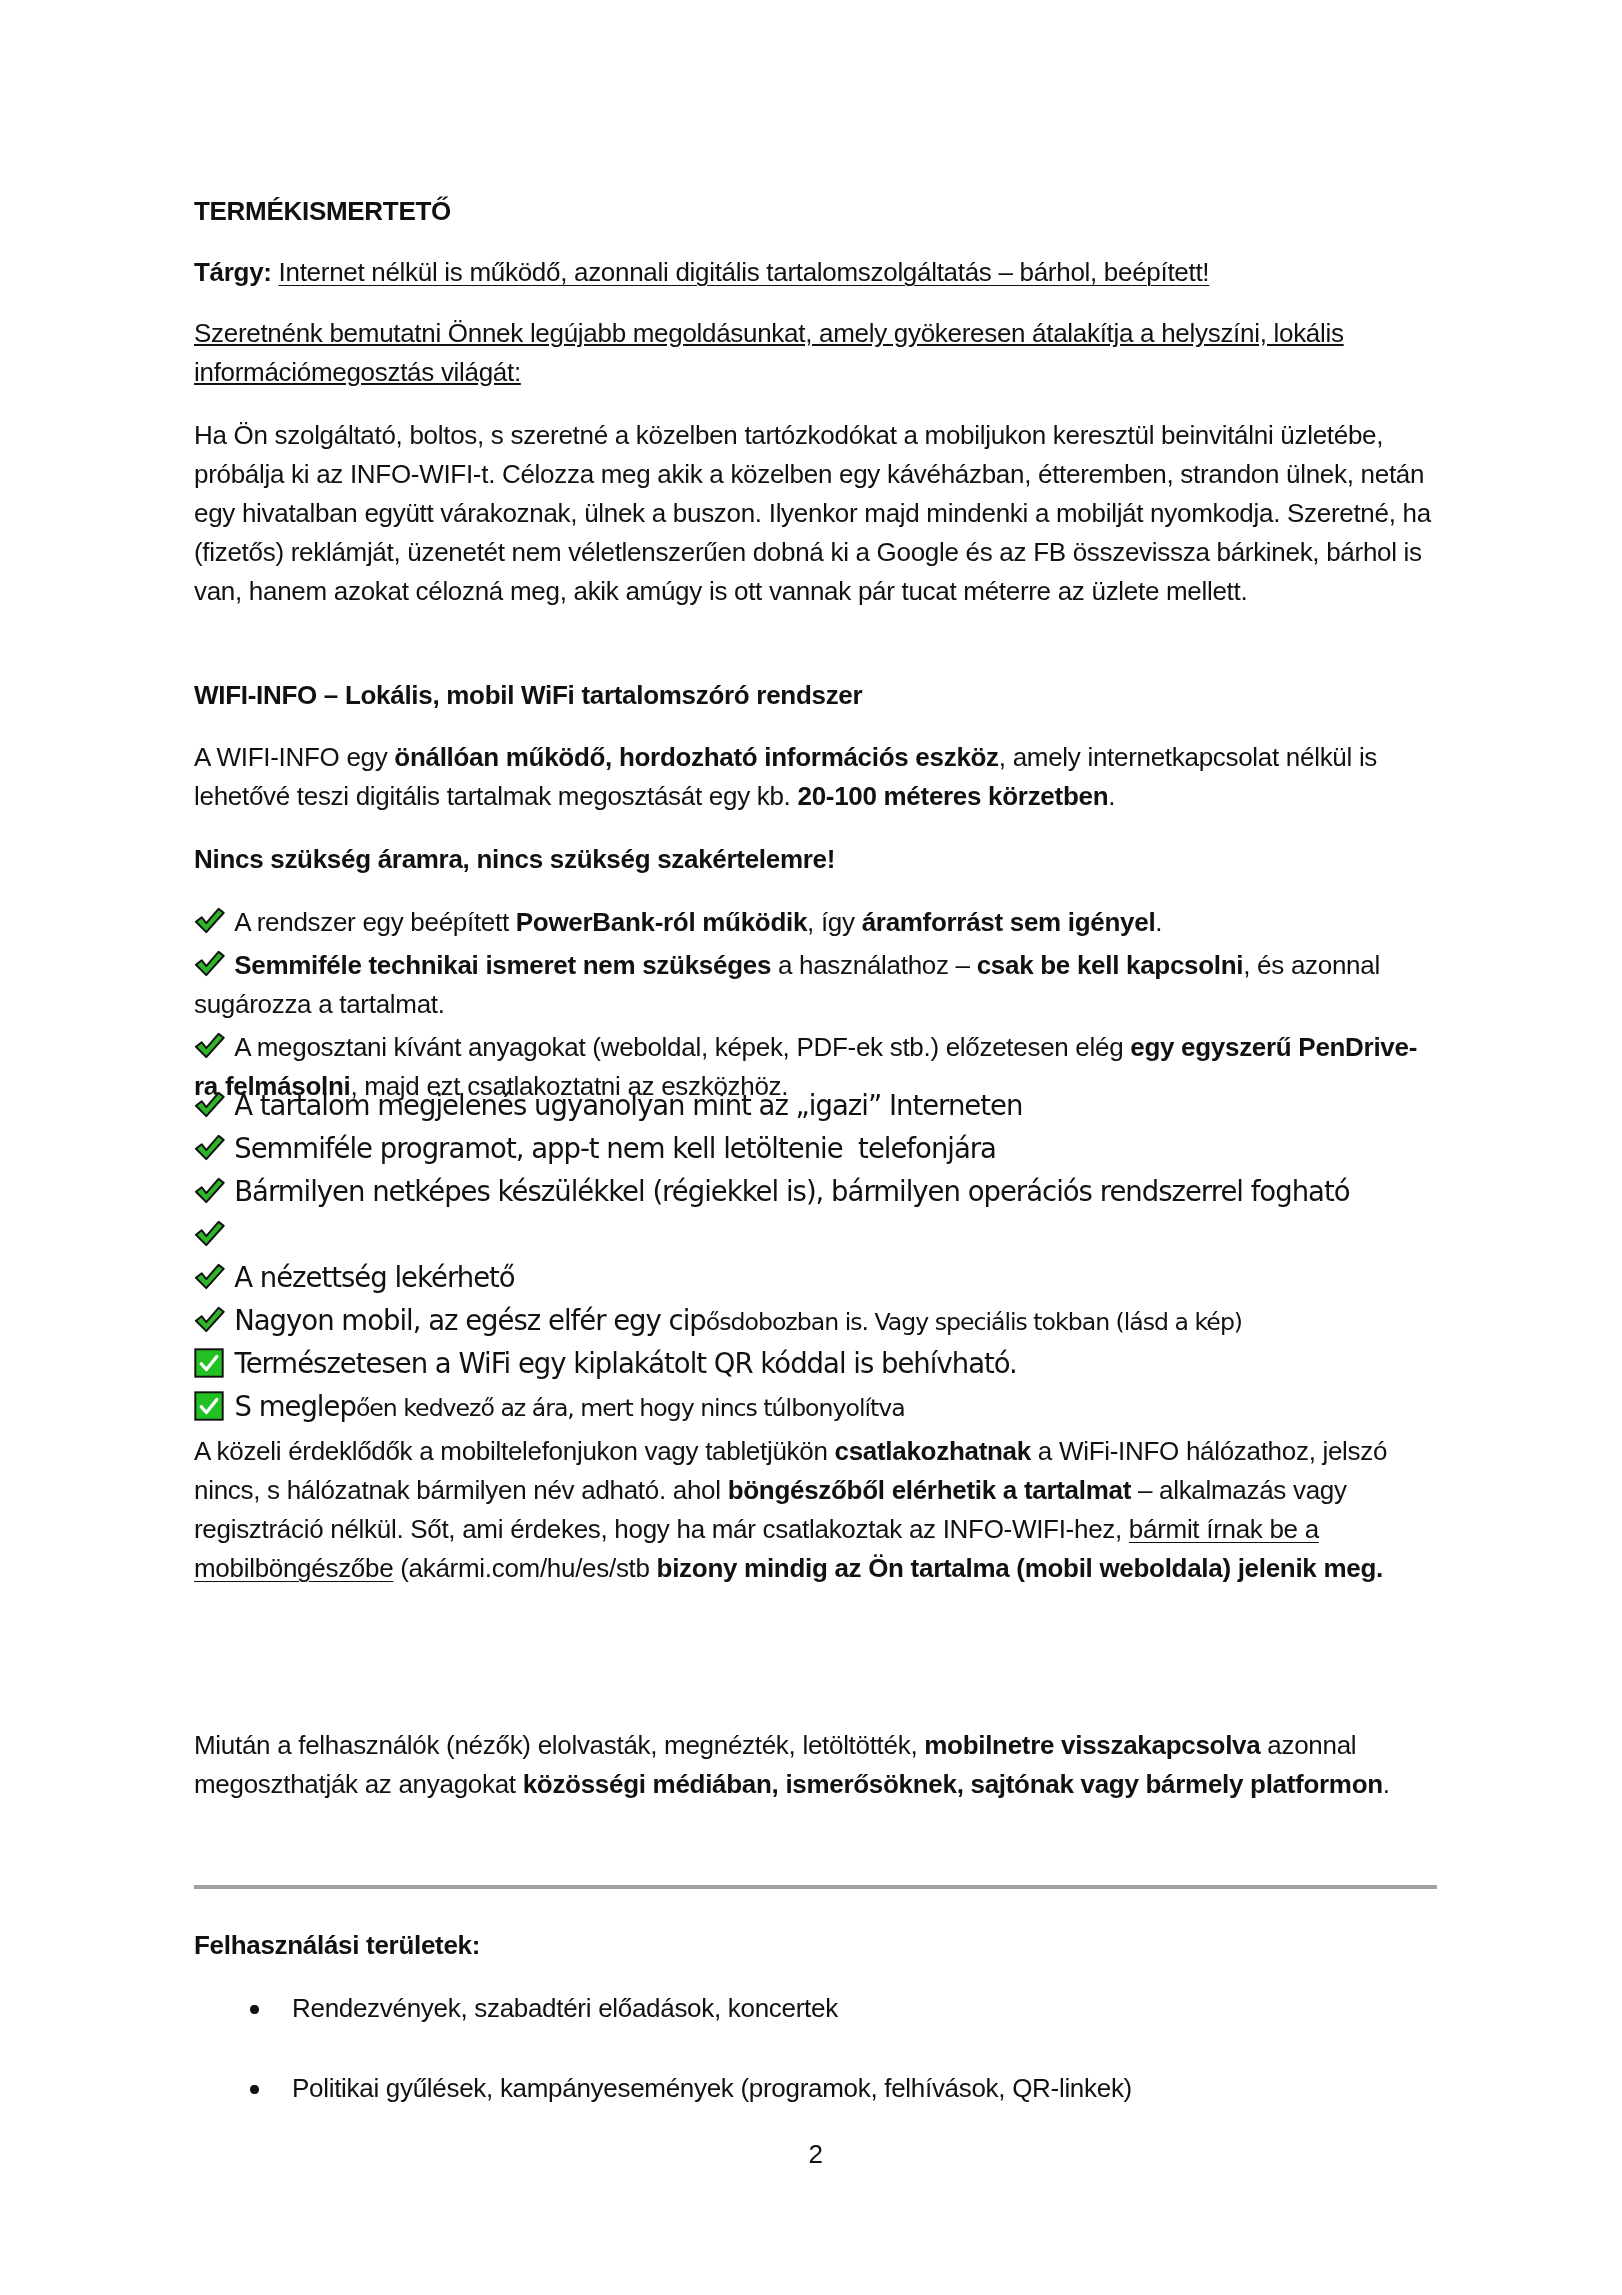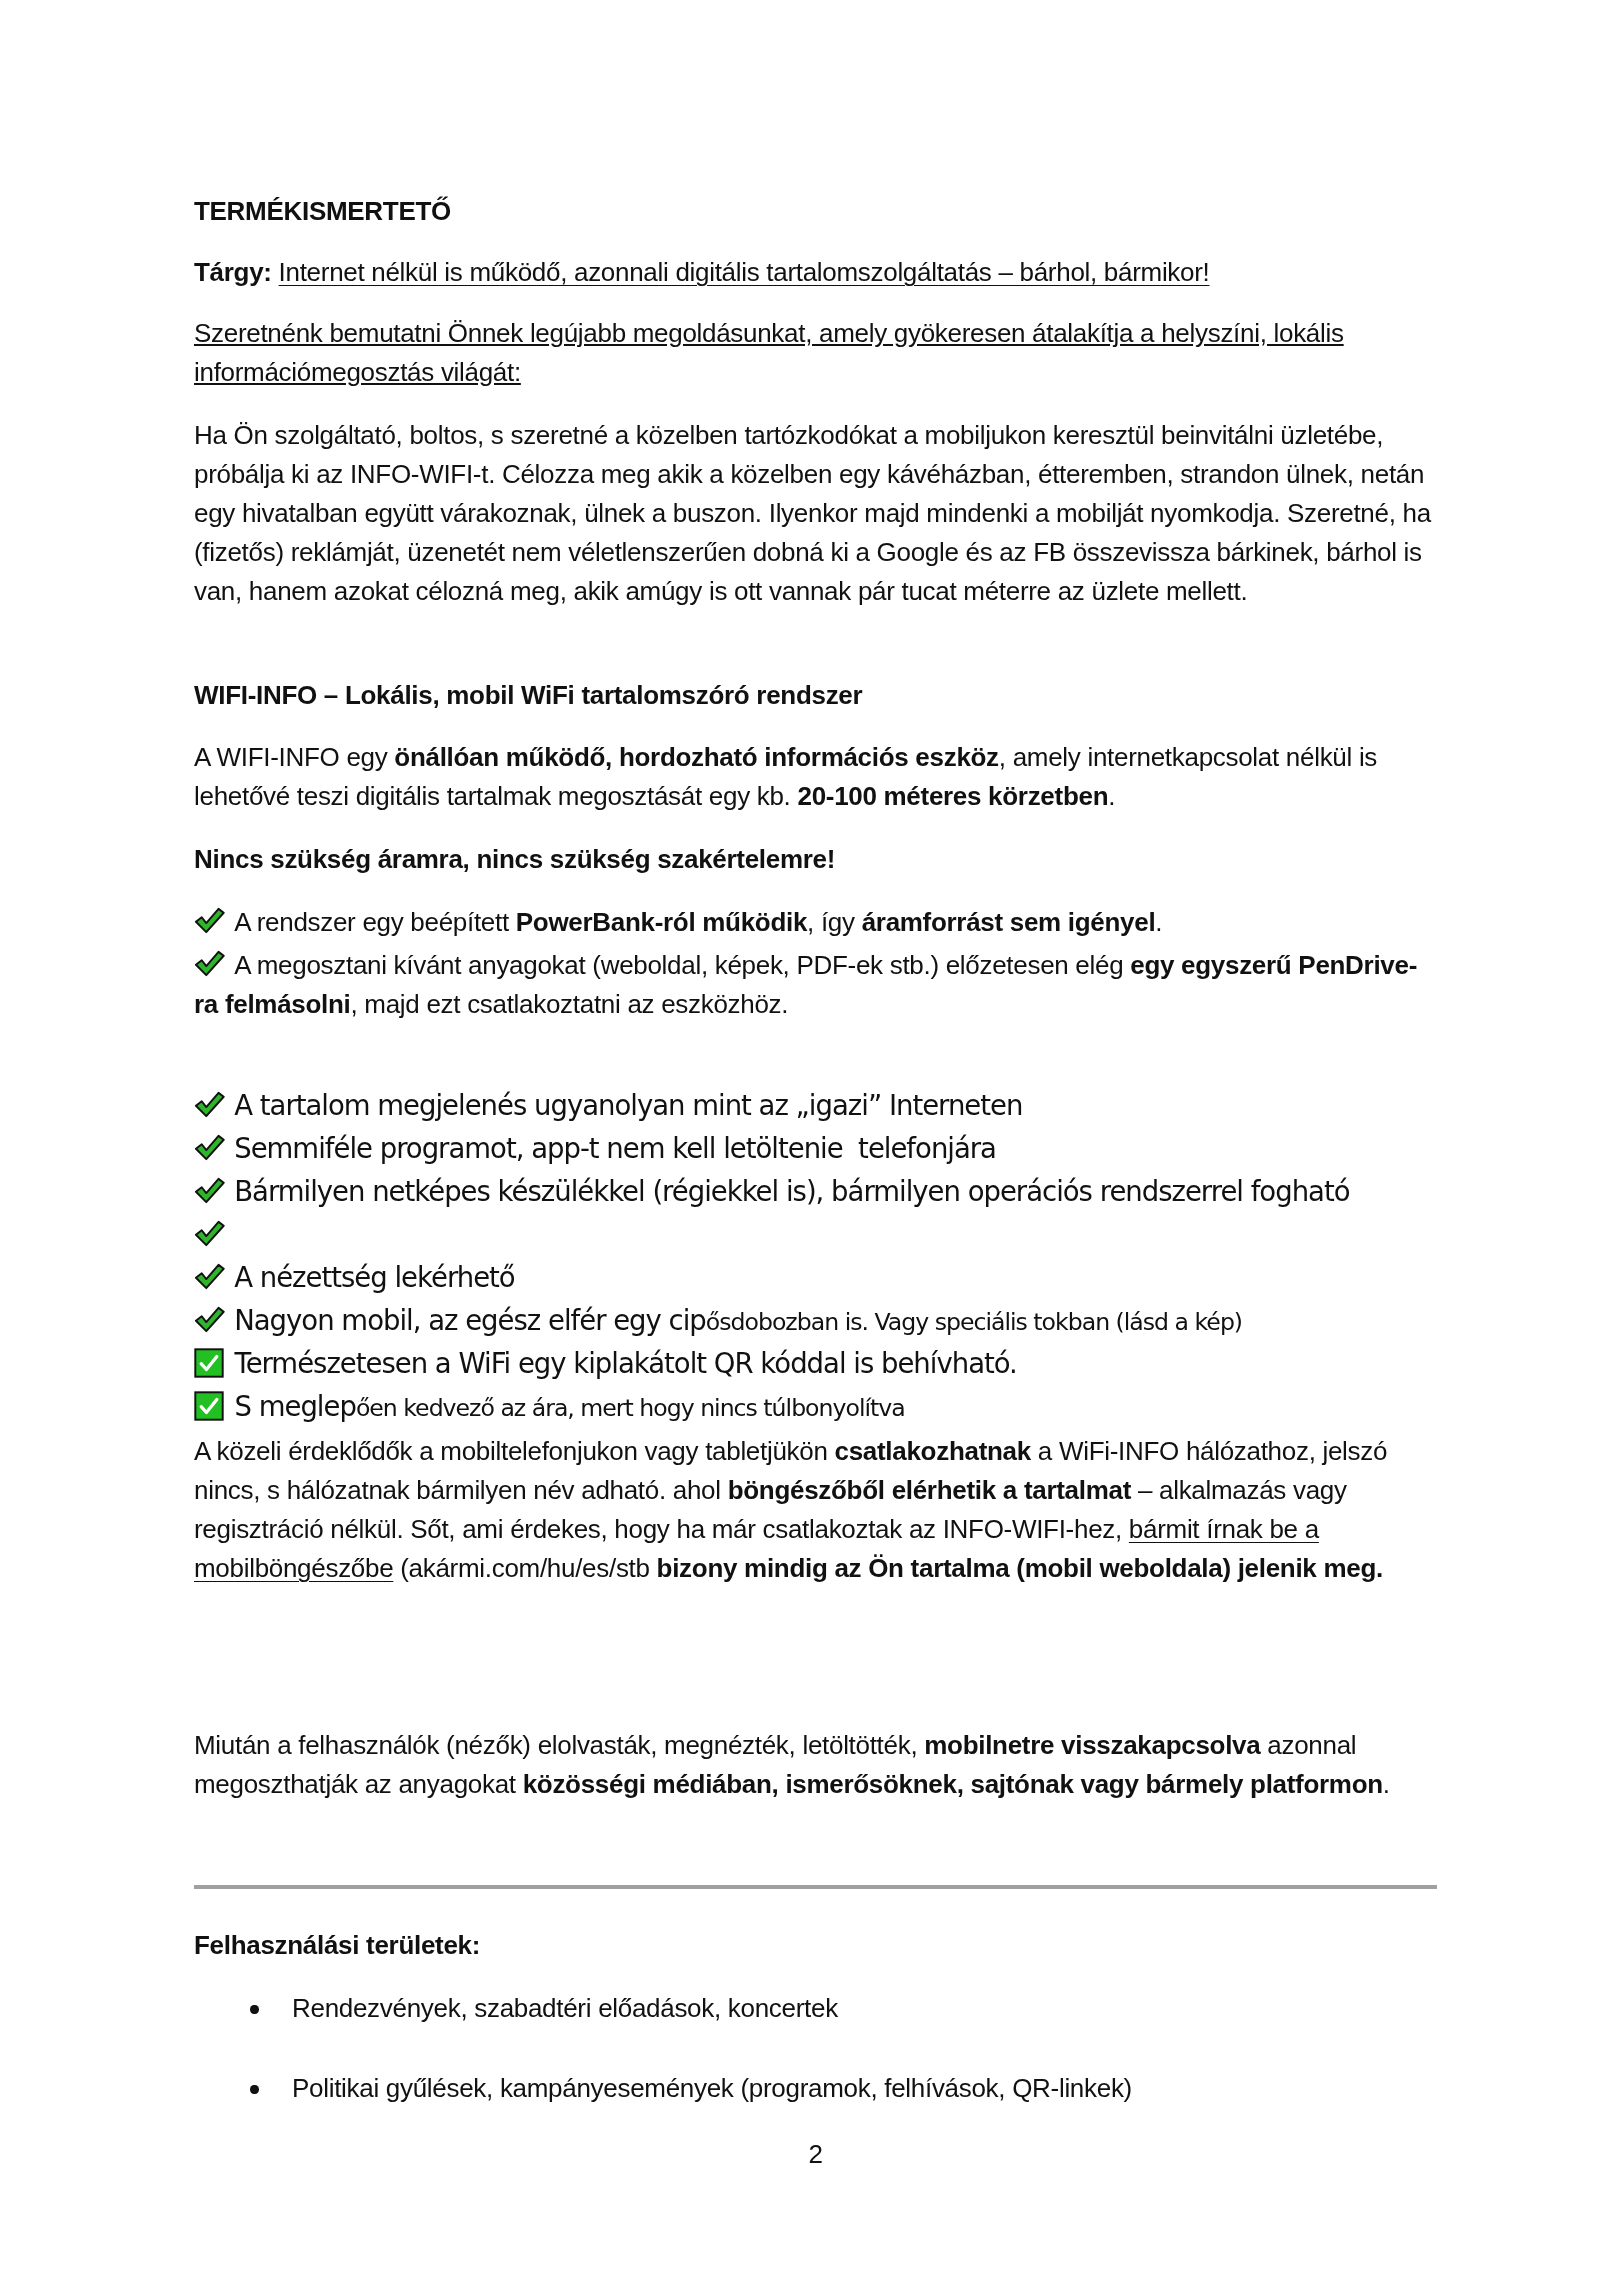--- a/index.html
+++ b/index.html
@@ -39,36 +39,39 @@
   .bullets .dot { position: absolute; left: 56px; top: 15.7px; width: 8.5px; height: 9.8px; border-radius: 50%; background: #111; }
   .pagenum { position: absolute; top: 2135px; left: 0; width: 1243px; text-align: center; font-size: 26px; }
 </style>
 </head>
 <body>
 
 <div class="page">
 
   <p class="blk title">TERMÉKISMERTETŐ</p>
 
-  <p class="blk subject"><b>Tárgy:</b> <u>Internet nélkül is működő, azonnali digitális tartalomszolgáltatás – bárhol, bármikor!</u></p>
+  <p class="blk subject"><b>Tárgy:</b> <u>Internet nélkül is működő, azonnali digitális tartalomszolgáltatás – bárhol, beépített!</u></p>
 
   <p class="blk intro">Szeretnénk bemutatni Önnek legújabb megoldásunkat, amely gyökeresen átalakítja a helyszíni, lokális információmegosztás világát:</p>
 
   <p class="blk para1">Ha Ön szolgáltató, boltos, s szeretné a közelben tartózkodókat a mobiljukon keresztül beinvitálni üzletébe, próbálja ki az INFO-WIFI-t. Célozza meg akik a közelben egy kávéházban, étteremben, strandon ülnek, netán egy hivatalban együtt várakoznak, ülnek a buszon. Ilyenkor majd mindenki a mobilját nyomkodja. Szeretné, ha (fizetős) reklámját, üzenetét nem véletlenszerűen dobná ki a Google és az FB összevissza bárkinek, bárhol is van, hanem azokat célozná meg, akik amúgy is ott vannak pár tucat méterre az üzlete mellett.</p>
 
   <p class="blk h2">WIFI-INFO – Lokális, mobil WiFi tartalomszóró rendszer</p>
 
   <p class="blk para2"><span>A WIFI-INFO egy </span><b>önállóan működő, hordozható információs eszköz</b><span>, amely internetkapcsolat nélkül is lehetővé teszi digitális tartalmak megosztását egy kb. </span><b>20-100 méteres körzetben</b><span>.</span></p>
 
   <p class="blk h3">Nincs szükség áramra, nincs szükség szakértelemre!</p>
 
   <div class="blk checks1">
     <div class="row"><svg class="chk" viewBox="0 0 48 44">
           <path d="M3 24 L12 17 L19 26 L38 4 L46 10 L19 40 Z" fill="#2fb52a" stroke="#111" stroke-width="3" stroke-linejoin="round"></path>
         </svg><span>A rendszer egy beépített </span><b>PowerBank-ról működik</b><span>, így </span><b>áramforrást sem igényel</b><span>.</span></div>
+    <div class="row"><svg class="chk" viewBox="0 0 48 44">
+          <path d="M3 24 L12 17 L19 26 L38 4 L46 10 L19 40 Z" fill="#2fb52a" stroke="#111" stroke-width="3" stroke-linejoin="round"></path>
+        </svg><b>Semmiféle technikai ismeret nem szükséges</b><span> a használathoz – </span><b>csak be kell kapcsolni</b><span>, és azonnal sugározza a tartalmat.</span></div>
     <div class="row"><svg class="chk" viewBox="0 0 48 44">
           <path d="M3 24 L12 17 L19 26 L38 4 L46 10 L19 40 Z" fill="#2fb52a" stroke="#111" stroke-width="3" stroke-linejoin="round"></path>
         </svg><span>A megosztani kívánt anyagokat (weboldal, képek, PDF-ek stb.) előzetesen elég </span><b>egy egyszerű PenDrive-ra felmásolni</b><span>, majd ezt csatlakoztatni az eszközhöz.</span></div>
   </div>
 
   <div class="blk checks2">
     <div class="row"><svg class="chk" viewBox="0 0 48 44">
           <path d="M3 24 L12 17 L19 26 L38 4 L46 10 L19 40 Z" fill="#2fb52a" stroke="#111" stroke-width="3" stroke-linejoin="round"></path>
         </svg><span>A tartalom megjelenés ugyanolyan mint az „igazi” Interneten</span></div>
     <div class="row"><svg class="chk" viewBox="0 0 48 44">

